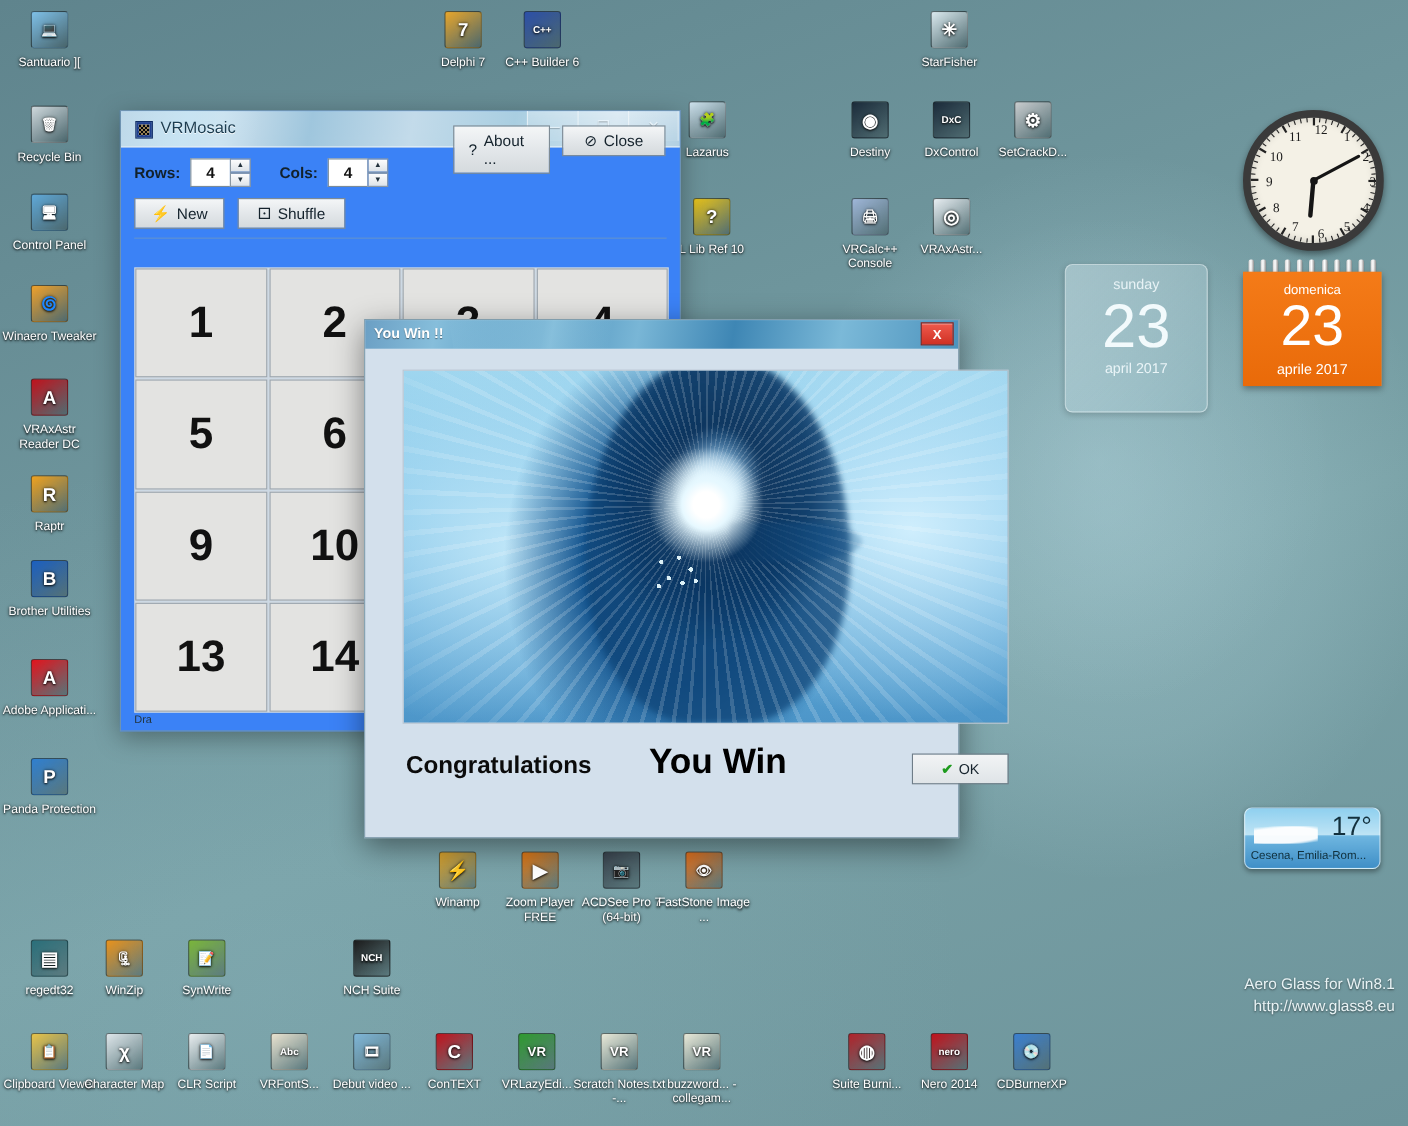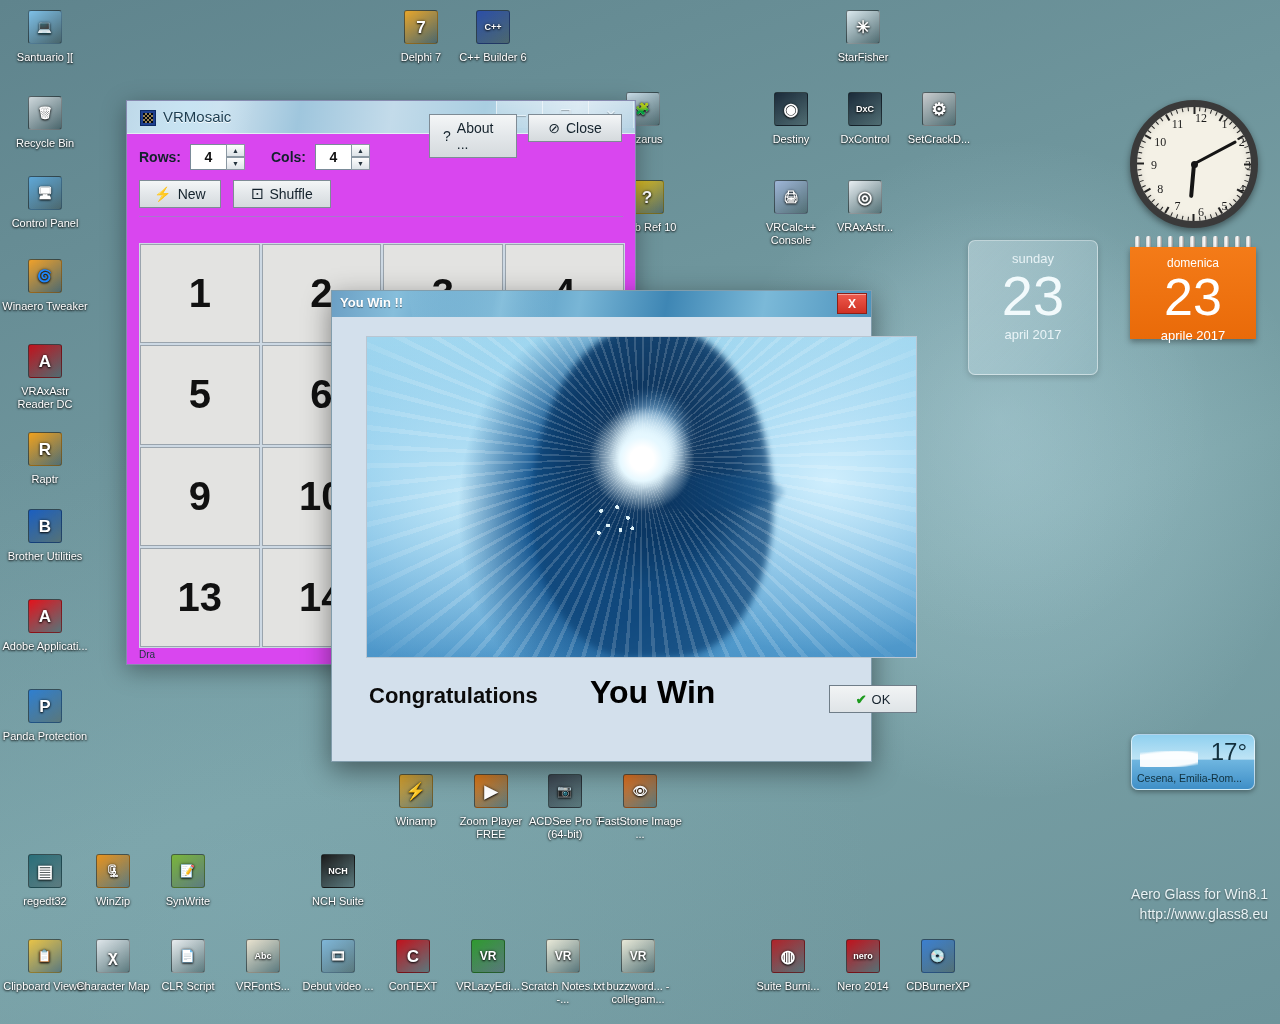--- a/index.html
+++ b/index.html
@@ -62,21 +62,21 @@
     border-radius:7px; border:1px solid rgba(255,255,255,0.42);
     background:linear-gradient(135deg, rgba(225,242,248,0.38), rgba(170,205,215,0.22));
     box-shadow:0 2px 6px rgba(0,0,0,0.18);
     text-align:center; color:#eef7fa; overflow:hidden;
   }
   #cal-en .wd { font-size:13px; margin-top:10px; opacity:.92; }
   #cal-en .dd { font-size:56px; line-height:58px; font-weight:300; margin-top:1px; color:#f2fafc;}
   #cal-en .mm { font-size:13px; margin-top:2px; opacity:.95; }
 
   #cal-it {
-    position:absolute; left:1130px; top:247px; width:126px; height:92px;
+    position:absolute; left:1130px; top:247px; width:126px; height:104px;
     background:linear-gradient(180deg,#f47b18 0%, #e96a09 100%);
     box-shadow:0 3px 6px rgba(0,0,0,0.35);
     text-align:center; color:#ffffff;
   }
   #cal-it .wd { font-size:12px; margin-top:9px; }
   #cal-it .dd { font-size:52px; line-height:54px; font-weight:300; }
   #cal-it .mm { font-size:13px; margin-top:4px; }
   #cal-rings { position:absolute; left:1132px; top:236px; width:122px; height:16px;
                display:flex; justify-content:space-around; }
   .ring { width:5px; height:16px; background:linear-gradient(90deg,#cfcfcf,#ffffff 45%,#8f8f8f);
@@ -96,23 +96,23 @@
                    opacity:.95; }
 
   #aerotext {
     position:absolute; right:12px; top:884px; width:260px; text-align:right;
     color:#e9f3f5; font-size:14px; line-height:20px;
     text-shadow:0 1px 2px rgba(0,0,0,0.55);
   }
 
   
   #vrmosaic {
-    position:absolute; left:126px; top:100px; width:510px; height:565px;
+    position:absolute; left:109px; top:100px; width:510px; height:565px;
     border:1px solid rgba(120,150,165,0.85);
-    background:#d946ef;
+    background:#3b82f6;
     box-shadow:0 6px 22px rgba(0,0,0,0.35);
   }
   #vr-title {
     height:33px; position:relative; overflow:hidden;
     background:linear-gradient(100deg,#b9d2e3 0%, #cfe2ee 18%, #9fc6dd 34%, #c3dbea 52%, #a9cee1 70%, #cfe3ef 88%, #b2d0e2 100%);
     border-bottom:1px solid rgba(255,255,255,0.6);
   }
   #vr-title:before{
     content:""; position:absolute; left:-40px; top:-22px; width:260px; height:90px;
     background:linear-gradient(115deg, rgba(255,255,255,0.0) 0%, rgba(200,230,245,0.75) 38%, rgba(255,255,255,0.0) 62%);

